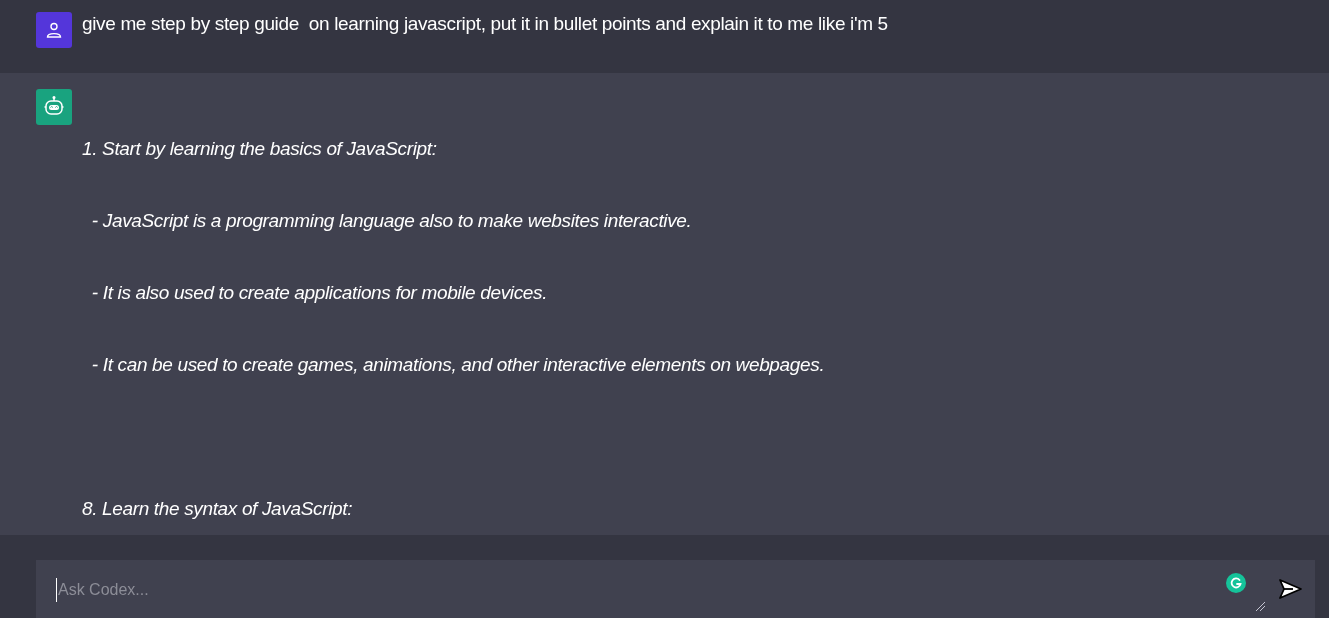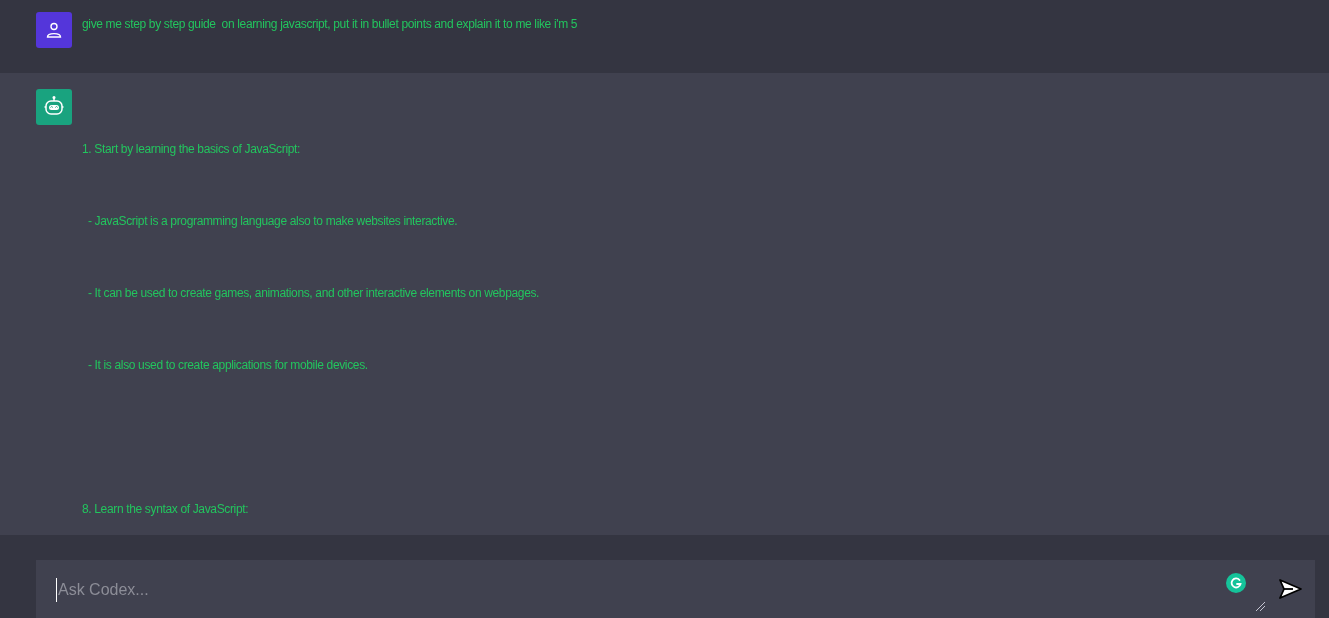--- a/index.html
+++ b/index.html
@@ -33,29 +33,29 @@
     display: flex;
     align-items: center;
     justify-content: center;
   }
   .avatar-user { top: 12px; background: #5436da; }
   .avatar-bot { top: 89px; top: 16px; background: #19a37f; }
   .msg-text {
     position: absolute;
     left: 82px;
     right: 60px;
-    color: #22c55e;
-    font-size: 12px;
+    color: #ffffff;
+    font-size: 19px;
     line-height: 24px;
     white-space: pre-wrap;
     letter-spacing: -0.35px;
   }
   .msg-user .msg-text { top: 12px; }
   .msg-bot .msg-text { top: 16px; right: 100px; }
-  .line { display: block; min-height: 24px; }
+  .line { display: block; min-height: 24px; font-style: italic; }
   .composer-area {
     position: absolute;
     top: 535px;
     left: 0;
     width: 1329px;
     height: 83px;
     background: #343541;
   }
   .composer {
     position: absolute;
@@ -134,22 +134,22 @@
       <rect x="4" y="6" width="16" height="13" rx="5"></rect>
       <rect x="7" y="10" width="10" height="5" rx="2.5" fill="#ffffff" stroke="none"></rect>
       <path d="M8.5 12.5 l1.2 -1 l1.2 1 M13.3 12.5 l1.2 -1 l1.2 1" stroke="#19a37f" stroke-width="0.9"></path>
       <line x1="2.5" y1="12" x2="4" y2="12"></line>
       <line x1="20" y1="12" x2="21.5" y2="12"></line>
     </svg>
   </div>
   <div class="msg-text">
     <span class="line">1. Start by learning the basics of JavaScript:</span>
     <span class="line">  - JavaScript is a programming language also to make websites interactive.</span>
+    <span class="line">  - It is also used to create applications for mobile devices.</span>
     <span class="line">  - It can be used to create games, animations, and other interactive elements on webpages.</span>
-    <span class="line">  - It is also used to create applications for mobile devices.</span>
     <span class="line"></span>
     <span class="line">8. Learn the syntax of JavaScript:</span>
     <span class="line">  - Syntax is the structure of a programming language and it is important to understand it in order to write code correctly.</span>
     
     
     
     
     
     
     

